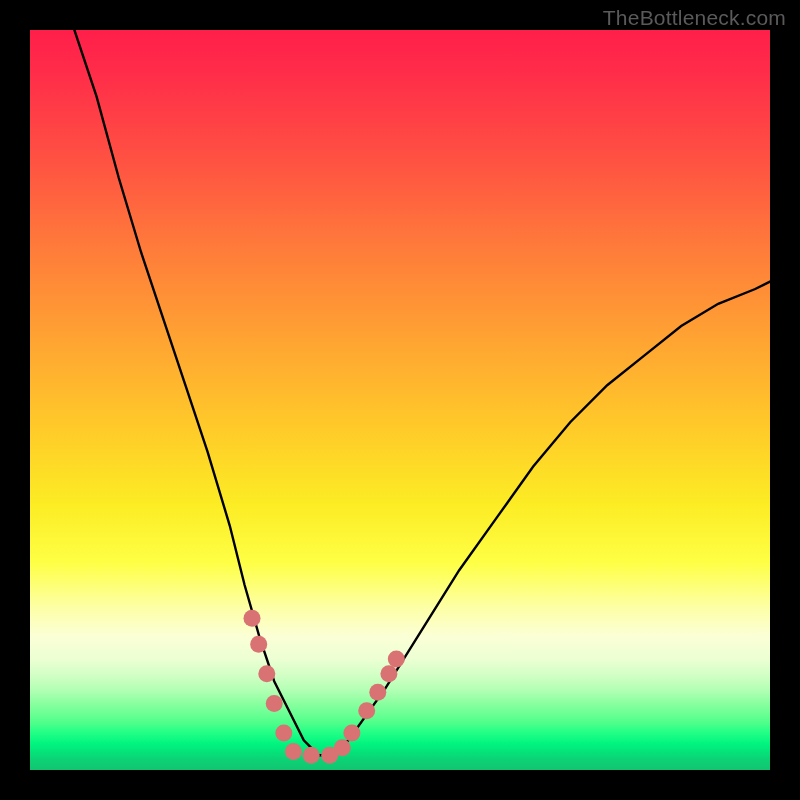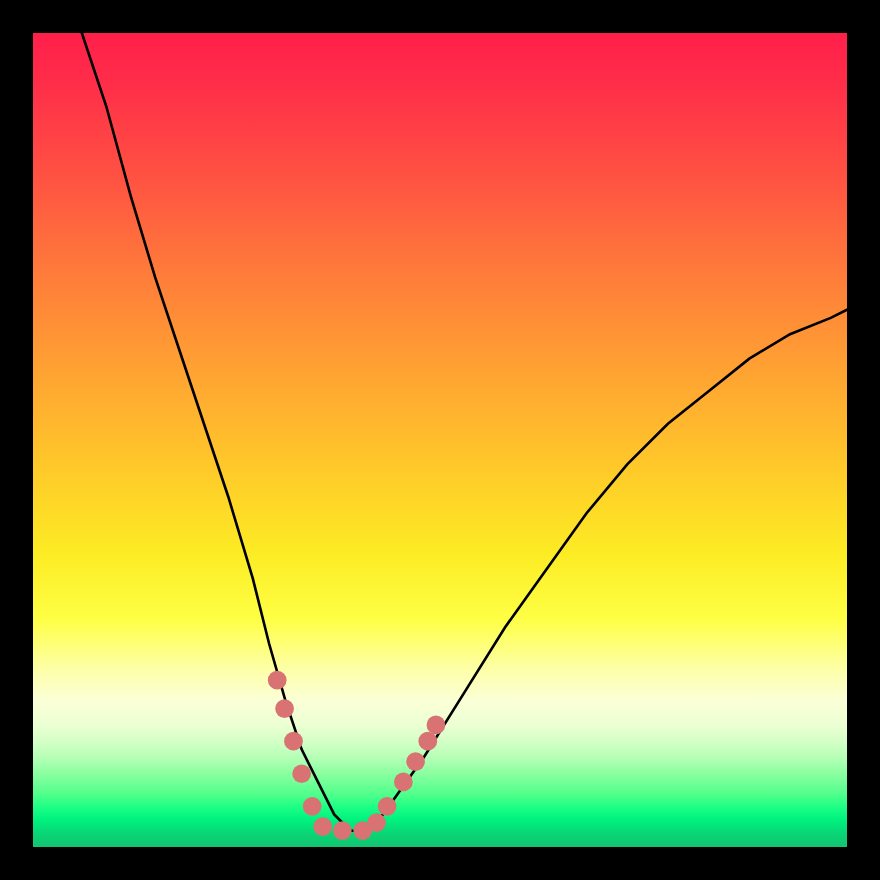--- a/index.html
+++ b/index.html
@@ -66,20 +66,21 @@
     position: absolute;
     inset: 0;
     width: 740px;
     height: 740px;
   }
 </style>
 </head>
 <body>
 
 <div class="frame">
+  <div class="watermark">TheBottleneck.com</div>
 
   <div class="plot">
     <div class="gradient"></div>
     <svg class="curve" viewBox="0 0 740 740" preserveAspectRatio="none">
       <path id="curve-path" fill="none" stroke="#000000" stroke-width="2.4" stroke-linecap="round" d="M44.4 0.0 L66.6 66.6 L88.8 148.0 L111.0 222.0 L133.2 288.6 L155.4 355.2 L177.6 421.8 L199.8 495.8 L214.6 555.0 L229.4 606.8 L244.2 651.2 L259.0 680.8 L273.8 710.4 L288.6 725.2 L303.4 725.2 L318.2 710.4 L355.2 658.6 L392.2 599.4 L429.2 540.2 L466.2 488.4 L503.2 436.6 L540.2 392.2 L577.2 355.2 L614.2 325.6 L651.2 296.0 L688.2 273.8 L725.2 259.0 L740.0 251.6"></path>
       <g id="markers">
           <circle cx="222.0" cy="588.3" r="8.5" fill="#d97272"></circle>
           <circle cx="228.7" cy="614.2" r="8.5" fill="#d97272"></circle>
           <circle cx="236.8" cy="643.8" r="8.5" fill="#d97272"></circle>
           <circle cx="244.2" cy="673.4" r="8.5" fill="#d97272"></circle>

